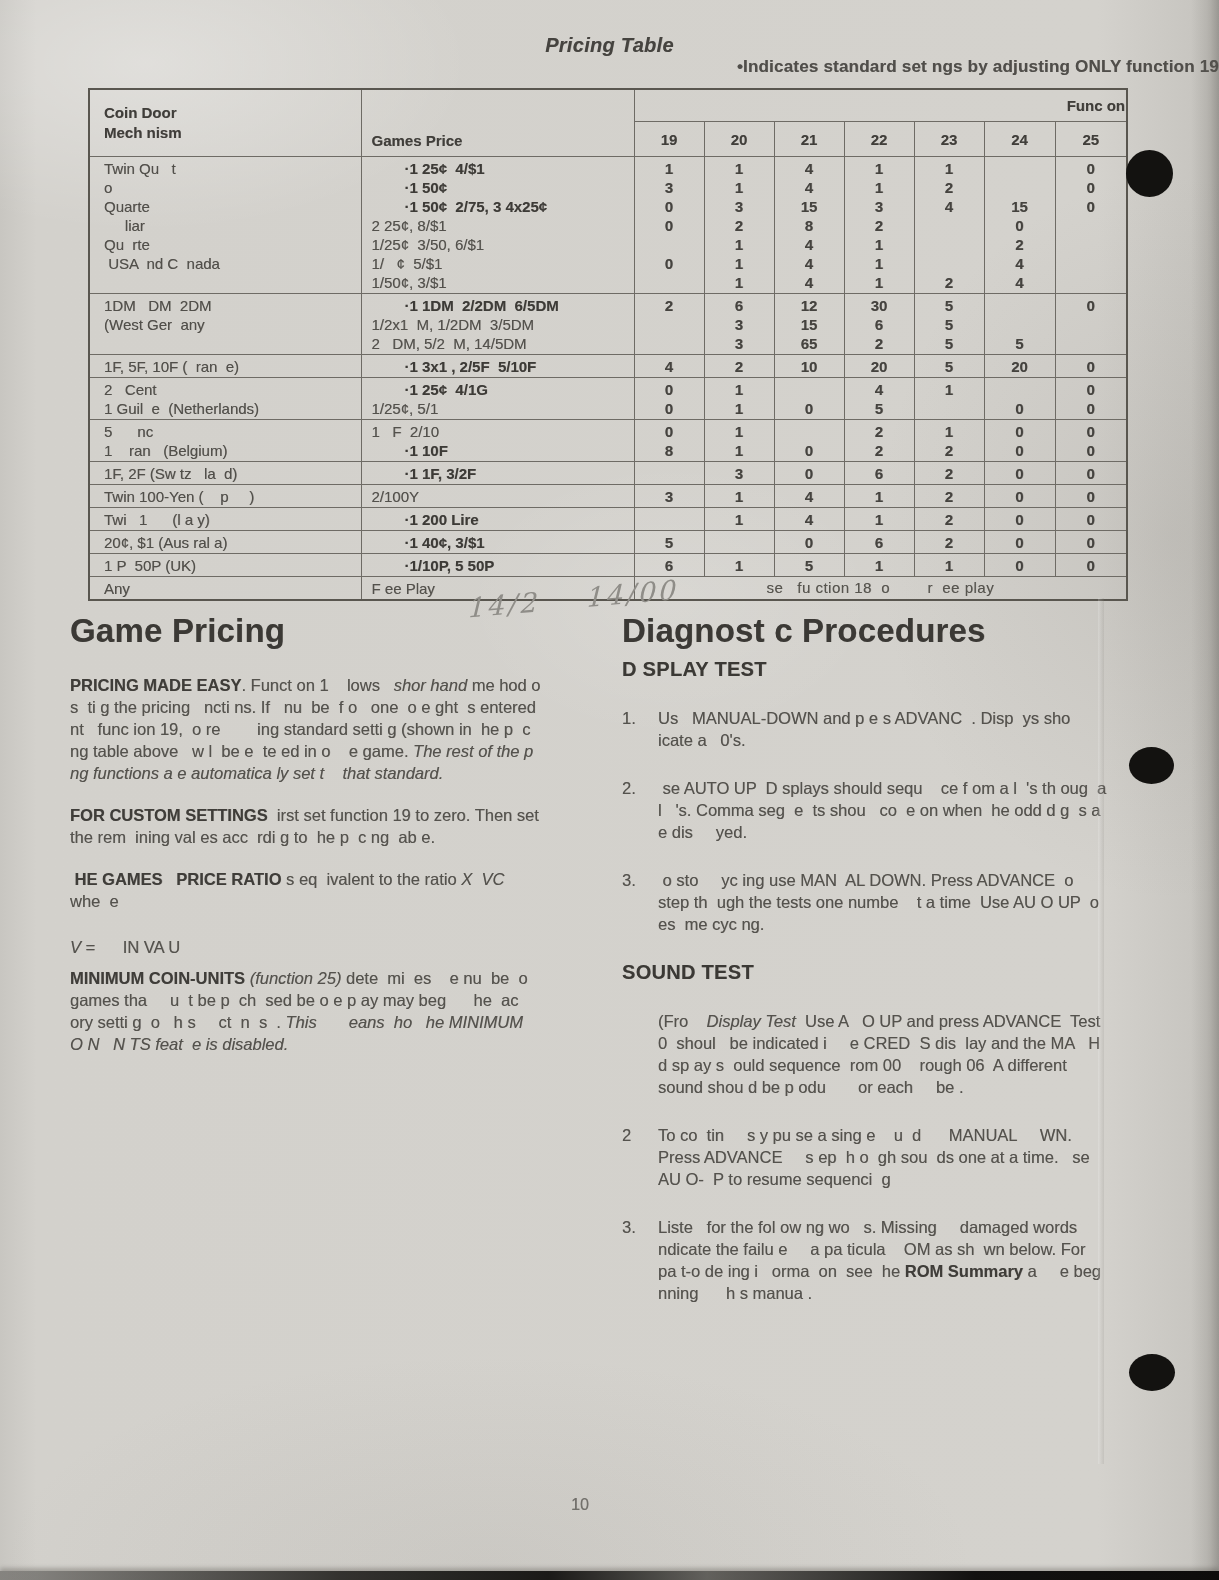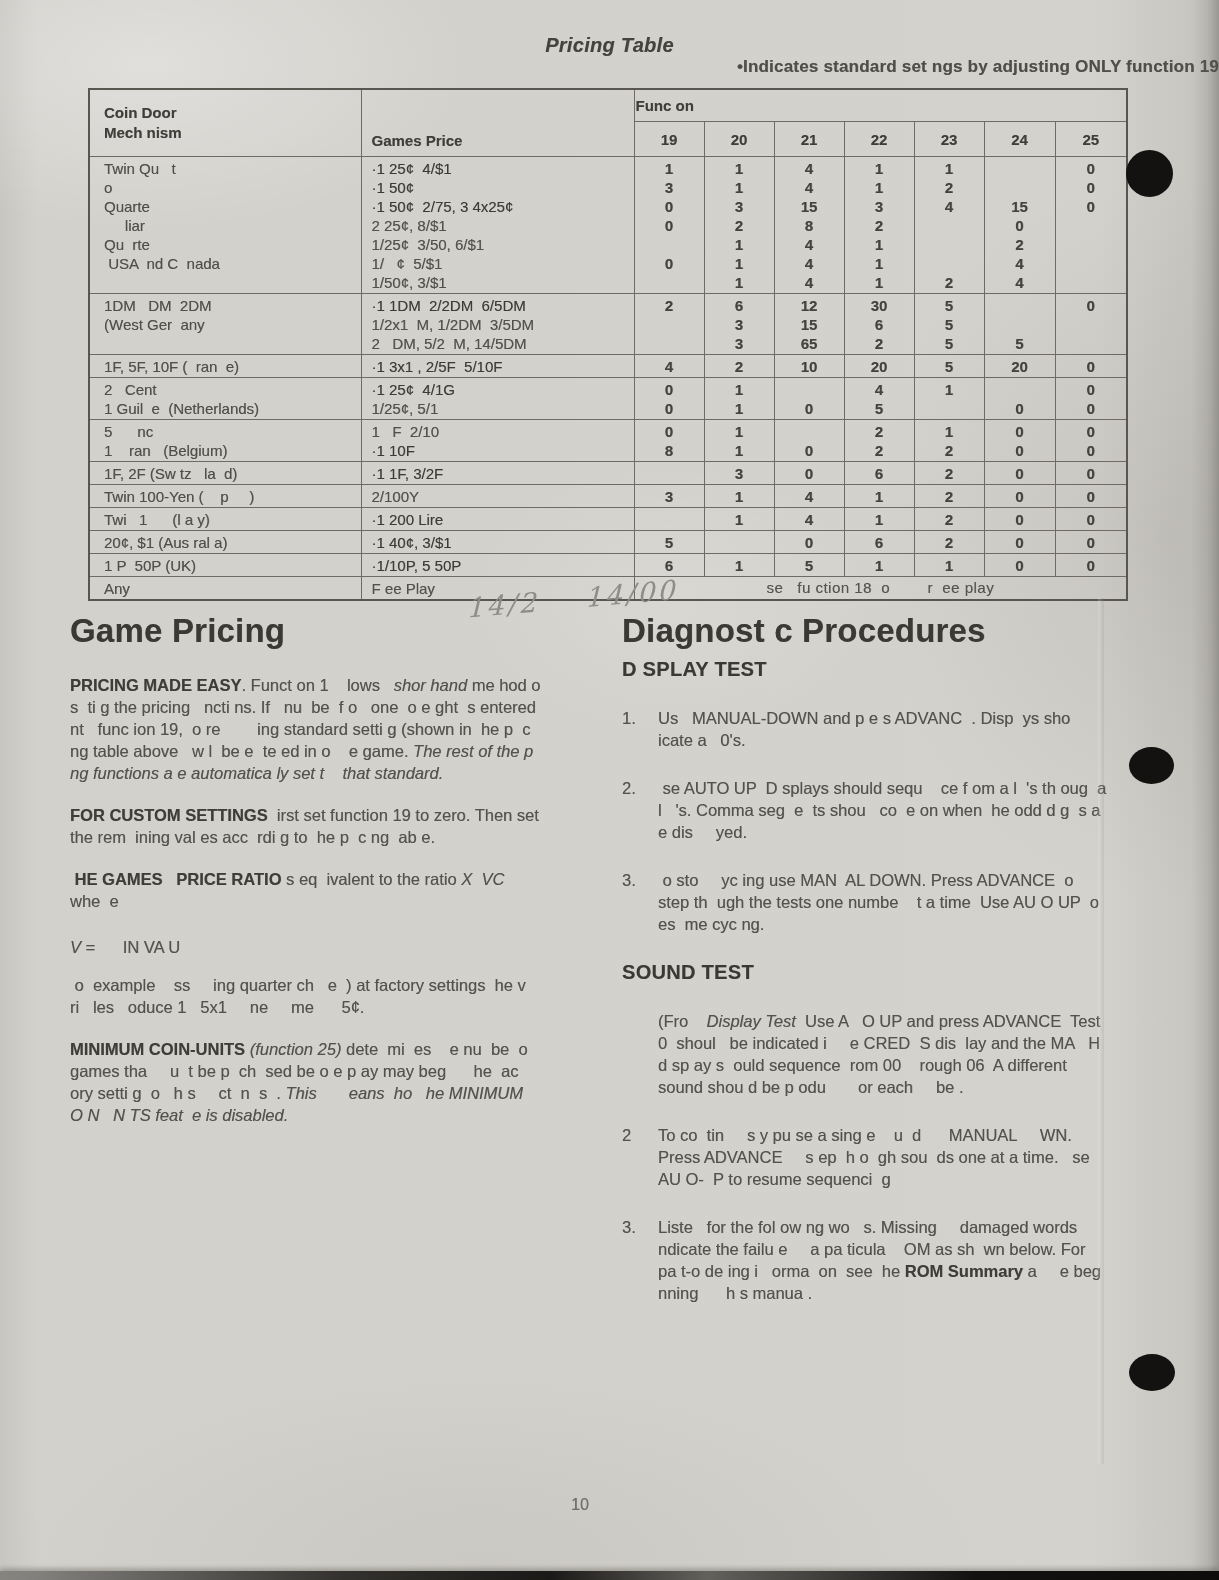--- a/index.html
+++ b/index.html
@@ -22,29 +22,29 @@
     font-size:17px;font-weight:bold;color:#504e4a;letter-spacing:.2px;}
   
   table.pricing{position:absolute;left:88px;top:88px;width:1040px;border-collapse:collapse;
     table-layout:fixed;font-size:15px;color:#4b4944;}
   table.pricing,table.pricing th,table.pricing td{border:1px solid #6e6b65;}
   table.pricing{border:2px solid #59564f;}
   th{font-weight:bold;color:#403e3a;}
   .h-mech{vertical-align:middle;text-align:left;padding:4px 8px 4px 14px;height:58px;}
   .h-mech div{line-height:20px;}
   .h-price{vertical-align:bottom;text-align:left;padding:0 8px 7px 10px;}
-  .h-func{height:26px;text-align:left;vertical-align:middle;}
+  .h-func{height:26px;text-align:right;vertical-align:middle;}
   .fn-num{height:28px;text-align:center;vertical-align:middle;}
   tbody tr{border-top:1.5px solid #6a6760;}
   tbody td{vertical-align:top;padding:2px 4px 1px;}
   .c-mech{padding-left:14px !important;text-align:left;color:#514f4a;}
   .c-price{text-align:left;padding-left:10px !important;color:#53514c;}
   .c-val{text-align:center;font-weight:bold;color:#45433f;}
   .ln{height:19px;line-height:19px;white-space:pre;overflow:visible;}
-  .std{font-weight:normal;color:#3d3b37;}
+  .std{font-weight:bold;color:#3d3b37;margin-left:33px;}
   .c-note{text-align:center;color:#57554f;font-weight:normal;letter-spacing:.5px;white-space:pre;}
   
   .handwriting{position:absolute;left:468px;top:578px;width:330px;
     font-family:"DejaVu Serif",serif;font-style:italic;font-size:27px;color:#8f8d88;
     letter-spacing:3px;transform:rotate(-5deg) skewX(-8deg);white-space:pre;}
   
   .col-left{position:absolute;left:70px;top:612px;width:472px;}
   .col-right{position:absolute;left:622px;top:612px;width:486px;}
   h1.sect{font-size:33px;font-weight:bold;color:#3b3935;margin:0 0 24px;letter-spacing:.2px;}
   .col-right h1.sect{margin-bottom:8px;}
@@ -505,21 +505,20 @@
   </table>
 
   <div class="handwriting">14/2    14/00</div>
 
   <div class="col-left">
     <h1 class="sect fuzz">Game Pricing</h1>
     <p class="para fuzz"><span class="b">PRICING MADE EASY</span><span>. Funct on 1    lows   </span><span class="i">shor hand</span><span> me hod o  s  ti g the pricing   ncti ns. If   nu  be  f o   one  o e ght  s entered  nt   func ion 19,  o re        ing standard setti g (shown in  he p  c ng table above   w l  be e  te ed in o    e game. </span><span class="i">The rest of the p     ng functions a e automatica ly set t    that standard.</span></p>
     <p class="para fuzz"><span class="b">FOR CUSTOM SETTINGS</span><span>  irst set function 19 to zero. Then set the rem  ining val es acc  rdi g to  he p  c ng  ab e.</span></p>
     <p class="para fuzz" style="margin-bottom:24px"><span class="b"> HE GAMES   PRICE RATIO</span><span> s eq  ivalent to the ratio </span><span class="i">X  VC</span><span>  whe  e</span></p>
     <p class="def fuzz"><span class="i">V</span><span> =      IN VA U</span></p>
-    <p class="para ex fuzz"><span> o  example    ss     ing quarter ch   e  ) at factory settings  he v  ri   les   oduce 1   5x1     ne     me      5¢.</span></p>
     <p class="para fuzz"><span class="b">MINIMUM COIN-UNITS</span><span> </span><span class="i">(function 25)</span><span> dete  mi  es    e nu  be  o  games tha     u  t be p  ch  sed be o e p ay may beg      he  ac ory setti g  o   h s     ct  n  s  . </span><span class="i">This       eans  ho   he MINIMUM   O N   N TS feat  e is disabled.</span></p>
   </div>
 
   <div class="col-right">
     <h1 class="sect fuzz">Diagnost c Procedures</h1>
     <h2 class="sub fuzz">D SPLAY TEST</h2>
     <div class="item">
       <span class="num fuzz">1.</span>
       <span class="itxt fuzz"><span>Us   MANUAL-DOWN and p e s ADVANC  . Disp  ys sho          icate a   0's.</span></span>
     </div>

